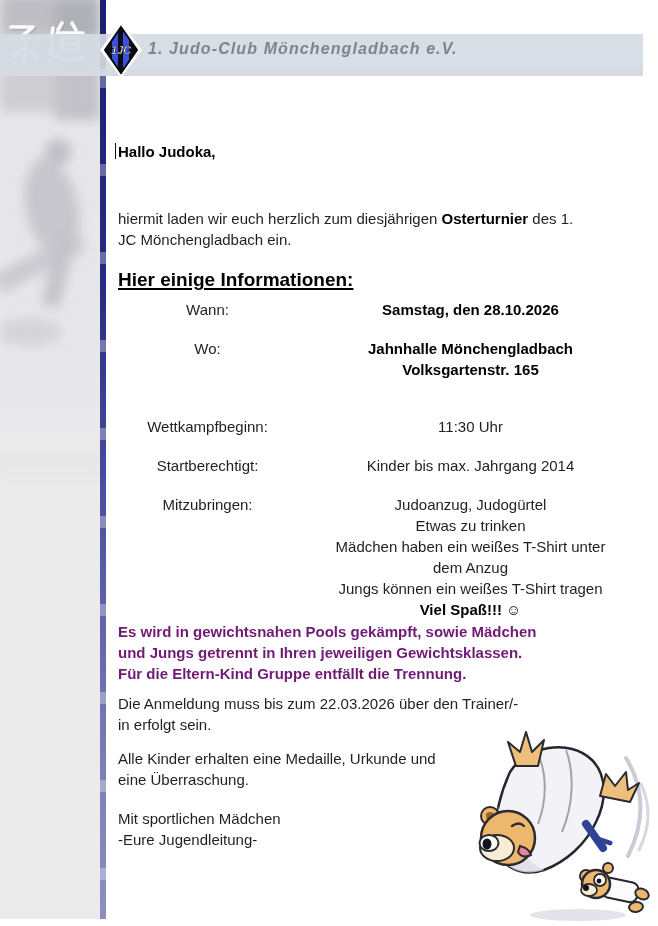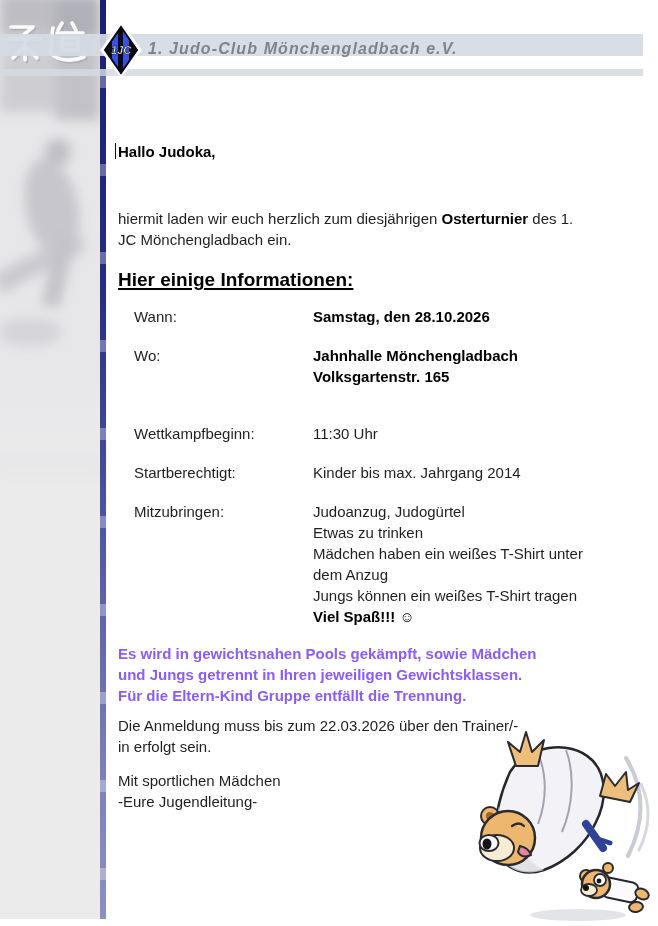--- a/index.html
+++ b/index.html
@@ -10,43 +10,43 @@
   .sidebar{position:absolute;left:0;top:0;width:100px;height:919px;background:#e9e9ea;}
   .sidebar svg{display:block;}
 
   
   .stripe{position:absolute;left:100px;top:0;width:6px;height:919px;
     background:
       repeating-linear-gradient(180deg, rgba(255,255,255,0) 0 76px, rgba(255,255,255,0.32) 76px 88px),
       linear-gradient(180deg,#1a2070 0%,#252b80 30%,#4c51a0 55%,#7e81b6 85%,#8c8fc0 100%);}
 
   
-  .band-main{position:absolute;left:0;top:34px;width:643px;height:22px;background:rgba(213,219,227,0.92);}
+  .band-main{position:absolute;left:0;top:34px;width:643px;height:42px;background:rgba(213,219,227,0.92);}
   .band-thin{position:absolute;left:0;top:69px;width:643px;height:7px;background:rgba(213,219,227,0.85);}
   .club-title{display:block;padding-left:148px;line-height:29px;font-size:16px;font-weight:bold;
     font-style:italic;color:#7d848e;letter-spacing:1.1px;white-space:nowrap;}
 
   .logo{position:absolute;left:100px;top:22px;width:42px;height:56px;}
 
   
   .content{position:absolute;left:118px;top:141px;width:526px;font-size:15px;line-height:21px;color:#1f1f1f;}
   .content p{margin:0;white-space:pre-line;}
   .greeting{position:relative;font-weight:bold;color:#000;margin-bottom:46px !important;}
   .caret{position:absolute;left:-3px;top:2px;width:1px;height:16px;background:#111;}
   .intro{margin-bottom:19px !important;}
   .bold-inline{font-weight:bold;color:#000;}
   .section-heading{font-weight:bold;color:#000;text-decoration:underline;text-decoration-thickness:2px;
     text-underline-offset:2px;margin-bottom:9px;font-size:19px;line-height:21px;}
-  .rows{margin:16px;padding:0;}
+  .rows{margin:0;padding:0;text-align:center;}
   .row{display:grid;grid-template-columns:179px 347px;margin-bottom:18px;}
   .row.last{margin-bottom:1px;}
   .row .label{color:#1f1f1f;}
   .row .value{white-space:pre-line;}
   .value.bold, .value-bold{font-weight:bold;color:#000;}
-  .pools{font-weight:bold;color:#8b5cf6;margin-bottom:9px !important;}
+  .pools{font-weight:bold;color:#701a75;margin-bottom:9px !important;}
   .registration{margin-bottom:13px !important;}
   .reward{margin-bottom:18px !important;}
   .closing{margin-bottom:0 !important;}
 
   .cartoon{position:absolute;left:450px;top:730px;width:208px;height:192px;}
 </style>
 </head>
 <body>
 
 <div class="page">
@@ -155,20 +155,22 @@
 Jungs können ein weißes T-Shirt tragen</span>
 <span class="value-bold">Viel Spaß!!! ☺</span></span>
       </div>
     </div>
 
     <p class="pools">Es wird in gewichtsnahen Pools gekämpft, sowie Mädchen
 und Jungs getrennt in Ihren jeweiligen Gewichtsklassen.
 Für die Eltern-Kind Gruppe entfällt die Trennung.</p>
     <p class="registration">Die Anmeldung muss bis zum 22.03.2026 über den Trainer/-
 in erfolgt sein.</p>
+    <p class="reward">Alle Kinder erhalten eine Medaille, Urkunde und
+eine Überraschung.</p>
     <p class="closing">Mit sportlichen Mädchen
 -Eure Jugendleitung-</p>
   </main>
 
   <svg class="cartoon" viewBox="0 0 208 192" aria-hidden="true">
 
     <path d="M176,28 q28,46 2,98" fill="none" stroke="#c9ccd4" stroke-width="4" stroke-linecap="round"></path>
     <path d="M191,54 q15,32 -2,66" fill="none" stroke="#d6d8de" stroke-width="3" stroke-linecap="round"></path>
 
     <ellipse cx="128" cy="185" rx="48" ry="6" fill="#e3e4e9"></ellipse>

